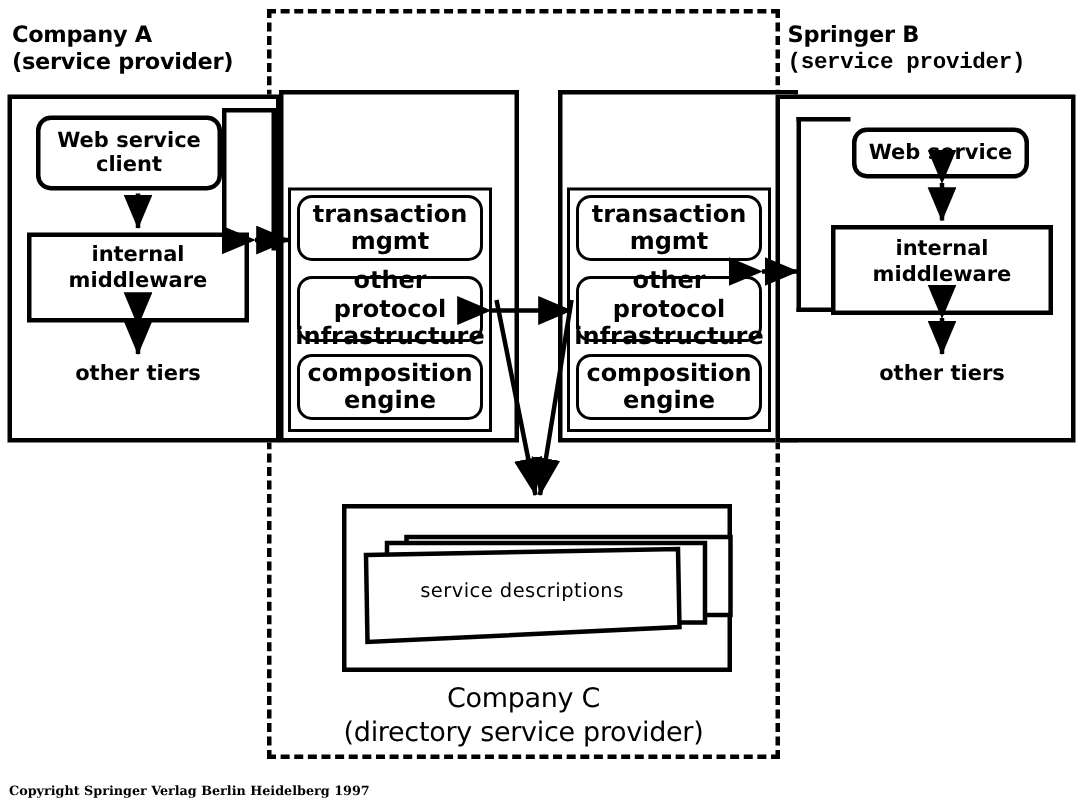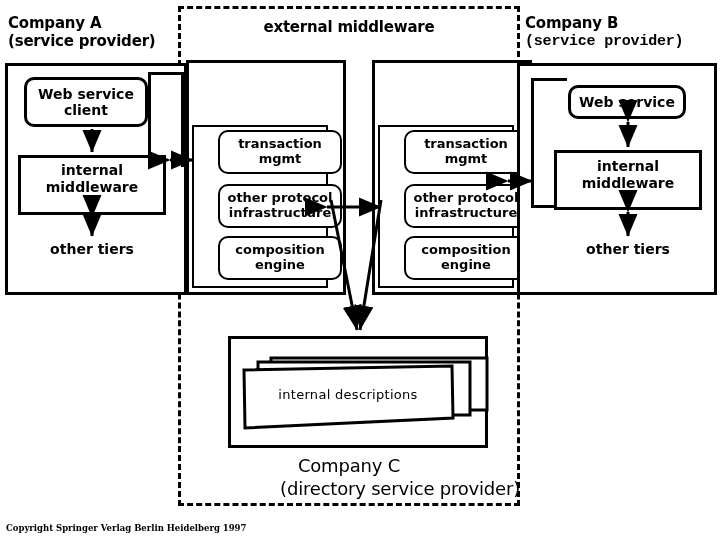--- a/index.html
+++ b/index.html
@@ -11,21 +11,21 @@
   .company-title{font-size:15px;letter-spacing:-0.2px;}
   .mid-title{font-size:15px;letter-spacing:-0.2px;text-align:center;width:345px;}
   .ctitle{font-size:18px;text-align:center;width:345px;letter-spacing:-0.2px;}
 
   .rect{position:absolute;box-sizing:border-box;border:2px solid #000;background:#fff;}
   .rect3{position:absolute;box-sizing:border-box;border:3px solid #000;background:#fff;}
 
   .rbox{position:absolute;box-sizing:border-box;border:3px solid #000;border-radius:10px;
         background:#fff;display:flex;align-items:center;justify-content:center;
         text-align:center;font-weight:bold;line-height:1.15;}
-  .rbox.sm{font-size:13px;border-width:2.5px;margin-left:20px;}
+  .rbox.sm{font-size:16px;border-width:2.5px;}
   .rbox.lg{font-size:14px;}
 
   .plain{position:absolute;font-weight:bold;font-size:14px;text-align:center;white-space:pre;}
 
   .dash{position:absolute;box-sizing:border-box;
         border-left:3px dashed #000;border-right:3px dashed #000;
         border-top:3px dashed #000;border-bottom:3px dashed #000;
         background:transparent;}
 
   svg.ov{position:absolute;left:0;top:0;width:720px;height:540px;pointer-events:none;}
@@ -34,25 +34,24 @@
         font-weight:bold;font-size:8.5px;color:#000;white-space:pre;}
 </style>
 </head>
 <body>
 
 <div id="stage">
 
   <div class="lbl company-title" style="left:8px;top:15px;">Company A</div>
   <div class="lbl company-title" style="left:8px;top:33px;">(service provider)</div>
 
-  <div class="lbl company-title" style="left:525px;top:15px;">Company B</div>
+  <div class="lbl company-title" style="left:525px;top:15px;">Springer B</div>
   <div class="lbl company-title" style="left:525px;top:33px;font-family:Liberation Mono, monospace;">(service provider)</div>
 
   <div class="dash" style="left:178px;top:6px;width:342px;height:500px;"></div>
-  <div class="lbl mid-title" style="left:178px;top:19px;width:342px;">external middleware</div>
 
   <div class="rect3" style="left:5px;top:63px;width:182px;height:232px;"></div>
 
   <div class="rect3" style="left:148px;top:72px;width:36px;height:95px;border-bottom:none;"></div>
 
   <div class="rbox lg" style="left:24px;top:77px;width:124px;height:50px;">
     <span style="white-space:pre-line;">Web service
 client</span>
   </div>
 
@@ -104,21 +103,21 @@
 
   <div class="rect3" style="left:554px;top:150px;width:148px;height:60px;"></div>
   <div class="plain" style="left: 554px; top: 158px; width: 148px; line-height: 1.2; white-space: pre-line;">internal
 middleware</div>
 
   <div class="plain" style="left:554px;top:241px;width:148px;">other tiers</div>
 
   <div class="rect3" style="left:228px;top:336px;width:260px;height:112px;"></div>
 
   <div class="ctitle" style="position:absolute;left:178px;top:455px;width:342px;">Company C</div>
-  <div class="ctitle" style="position:absolute;left:178px;top:478px;width:342px;text-align:right;">(directory service provider)</div>
+  <div class="ctitle" style="position:absolute;left:178px;top:478px;width:342px;">(directory service provider)</div>
 
   <svg class="ov" viewBox="0 0 720 540" xmlns="http://www.w3.org/2000/svg">
     <defs>
       <marker id="ah" markerWidth="9" markerHeight="9" refX="7.4" refY="3.2" orient="auto" markerUnits="strokeWidth">
         <path d="M0,0 L7.6,3.2 L0,6.4 z" fill="#000"></path>
       </marker>
       <marker id="ahs" markerWidth="10" markerHeight="10" refX="8.2" refY="3.2" orient="auto" markerUnits="strokeWidth">
         <path d="M0,0 L8.4,3.2 L0,6.4 z" fill="#000"></path>
       </marker>
     </defs>
@@ -159,17 +158,17 @@
     <g>
       <line x1="628" y1="122" x2="628" y2="147" stroke="#000" stroke-width="3" marker-start="url(#ah)" marker-end="url(#ah)"></line>
     </g>
 
     <g>
       <line x1="628" y1="212" x2="628" y2="236" stroke="#000" stroke-width="3" marker-start="url(#ah)" marker-end="url(#ah)"></line>
     </g>
   </svg>
 
   <div class="plain" style="left:244px;top:387px;width:208px;font-size:13px;font-weight:normal;
-       font-family:'DejaVu Sans','Liberation Sans',sans-serif;letter-spacing:0.3px;">internal descriptions</div>
+       font-family:'DejaVu Sans','Liberation Sans',sans-serif;letter-spacing:0.3px;">service descriptions</div>
 
   <div class="copy" style="left:6px;top:523px;">Copyright Springer Verlag Berlin Heidelberg 1997</div>
 
 </div>
 
 </body></html>

